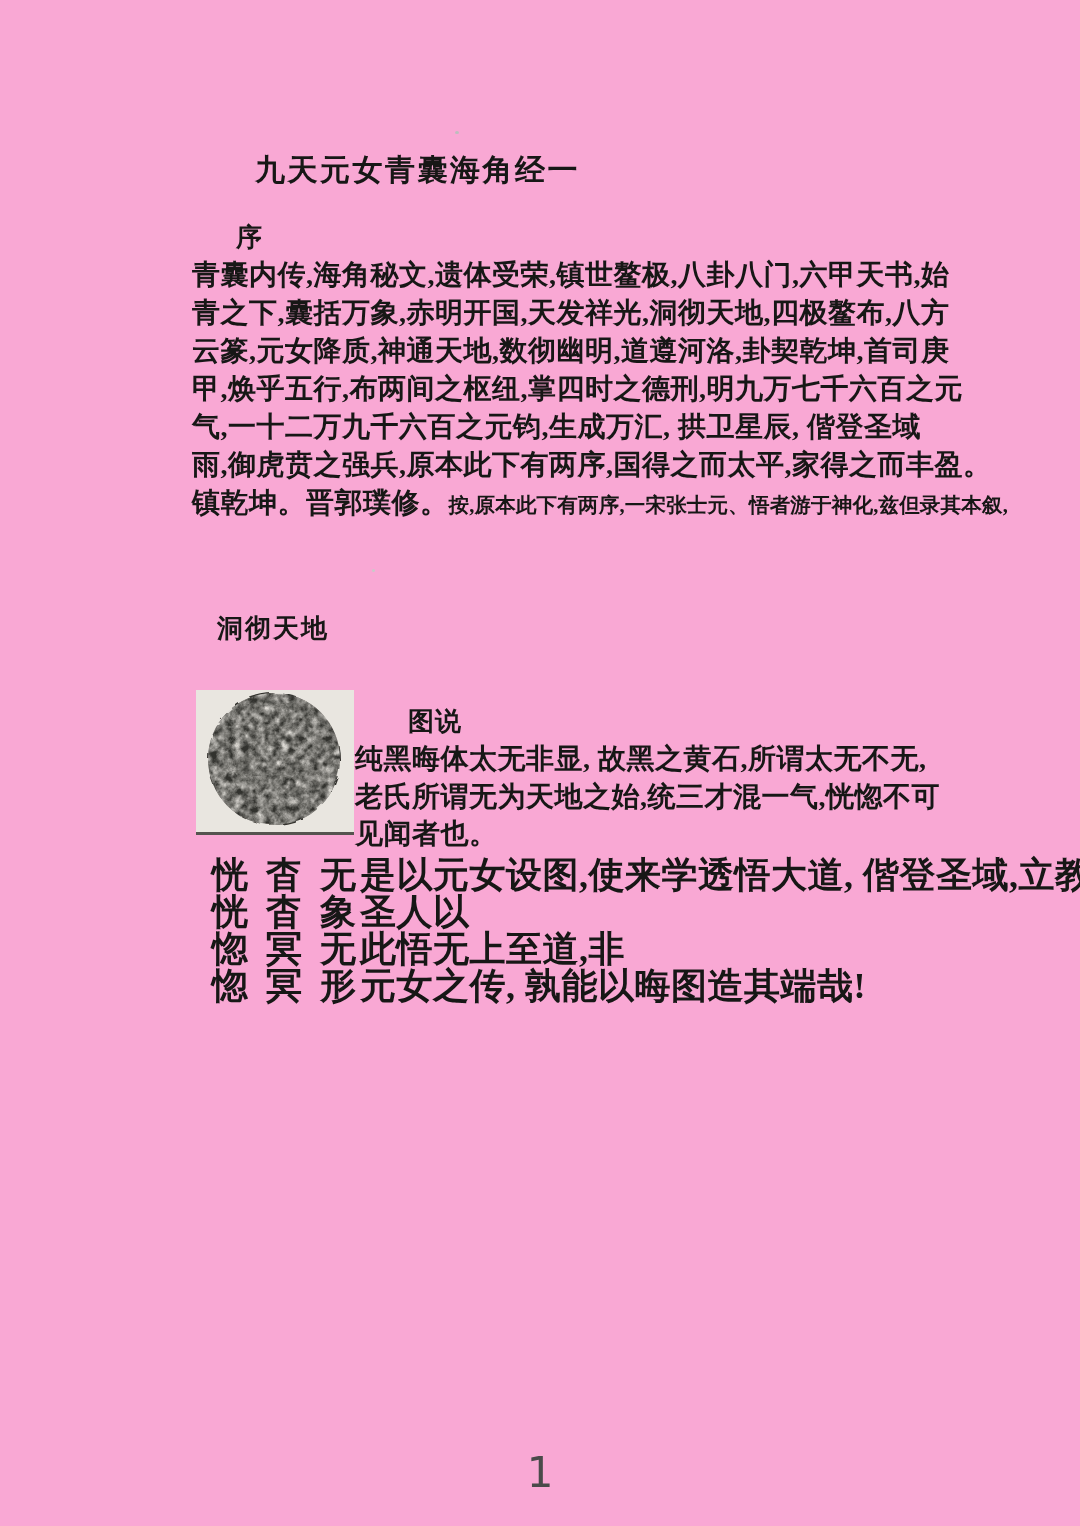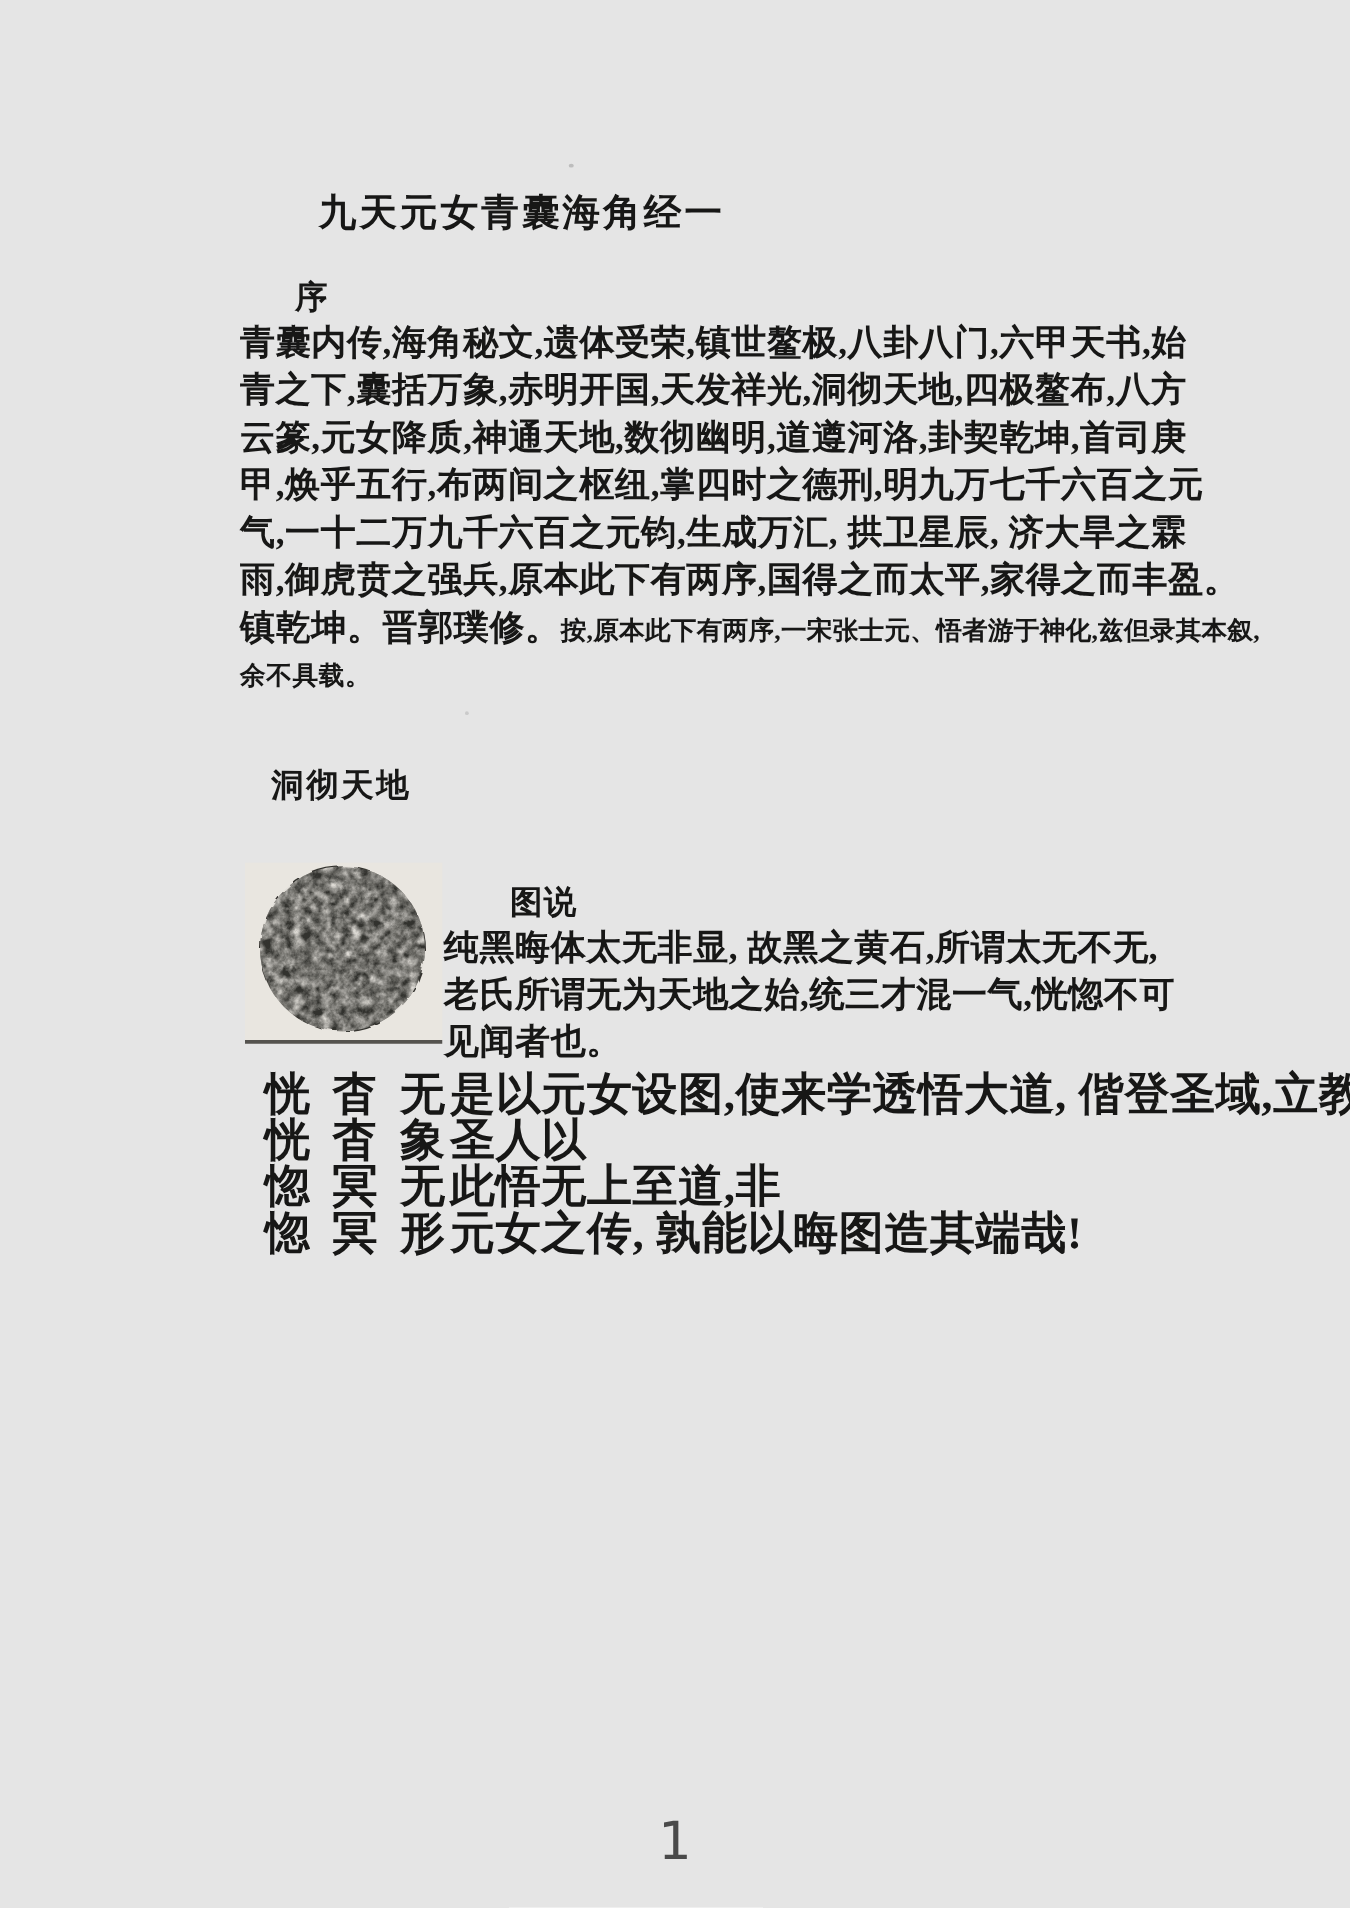--- a/index.html
+++ b/index.html
@@ -1,21 +1,21 @@
 <!DOCTYPE html>
 <html><head>
 <meta charset="utf-8">
 <style>
   html, body { margin: 0; padding: 0; }
   body { background: #ffffff; }
   .page {
     position: relative;
     width: 1080px;
     height: 1526px;
-    background: #e5e5e5;
+    background: #f9a8d4;
     overflow: hidden;
     font-family: "Liberation Serif", "DejaVu Serif", serif;
     color: #171716;
   }
   .doc-title {
     position: absolute;
     left: 255px; top: 150px;
     font-size: 30px;
     font-weight: 700;
     letter-spacing: 2.5px;
@@ -130,26 +130,25 @@
 
   <div class="doc-title">九天元女青囊海角经一</div>
 
   <div class="xu-heading">序</div>
 
   <div class="preface">
     <div class="pline">青囊内传,海角秘文,遗体受荣,镇世鳌极,八卦八门,六甲天书,始</div>
     <div class="pline">青之下,囊括万象,赤明开国,天发祥光,洞彻天地,四极鳌布,八方</div>
     <div class="pline">云篆,元女降质,神通天地,数彻幽明,道遵河洛,卦契乾坤,首司庚</div>
     <div class="pline">甲,焕乎五行,布两间之枢纽,掌四时之德刑,明九万七千六百之元</div>
-    <div class="pline">气,一十二万九千六百之元钧,生成万汇, 拱卫星辰, 济大旱之霖</div>
+    <div class="pline">气,一十二万九千六百之元钧,生成万汇, 拱卫星辰, 偕登圣域</div>
     <div class="pline">雨,御虎贲之强兵,原本此下有两序,国得之而太平,家得之而丰盈。</div>
     <div class="pline">
       <span>镇乾坤。晋郭璞修。</span><span class="note-inline">按,原本此下有两序,一宋张士元、悟者游于神化,兹但录其本叙,</span>
     </div>
-    <div class="pline-note">余不具载。</div>
   </div>
 
   <div class="section-heading">洞彻天地</div>
 
   <div class="figure-box">
     <svg width="158" height="146" viewBox="0 0 158 146">
       <defs>
         <filter id="mottle" x="-10%" y="-10%" width="120%" height="120%">
           <feTurbulence type="fractalNoise" baseFrequency="0.13" numOctaves="4" seed="7" result="n"></feTurbulence>
           <feColorMatrix in="n" type="matrix" values="0 0 0 0 0.72  0 0 0 0 0.70  0 0 0 0 0.66  0.9 0.9 0.9 0 -0.95" result="spots"></feColorMatrix>

